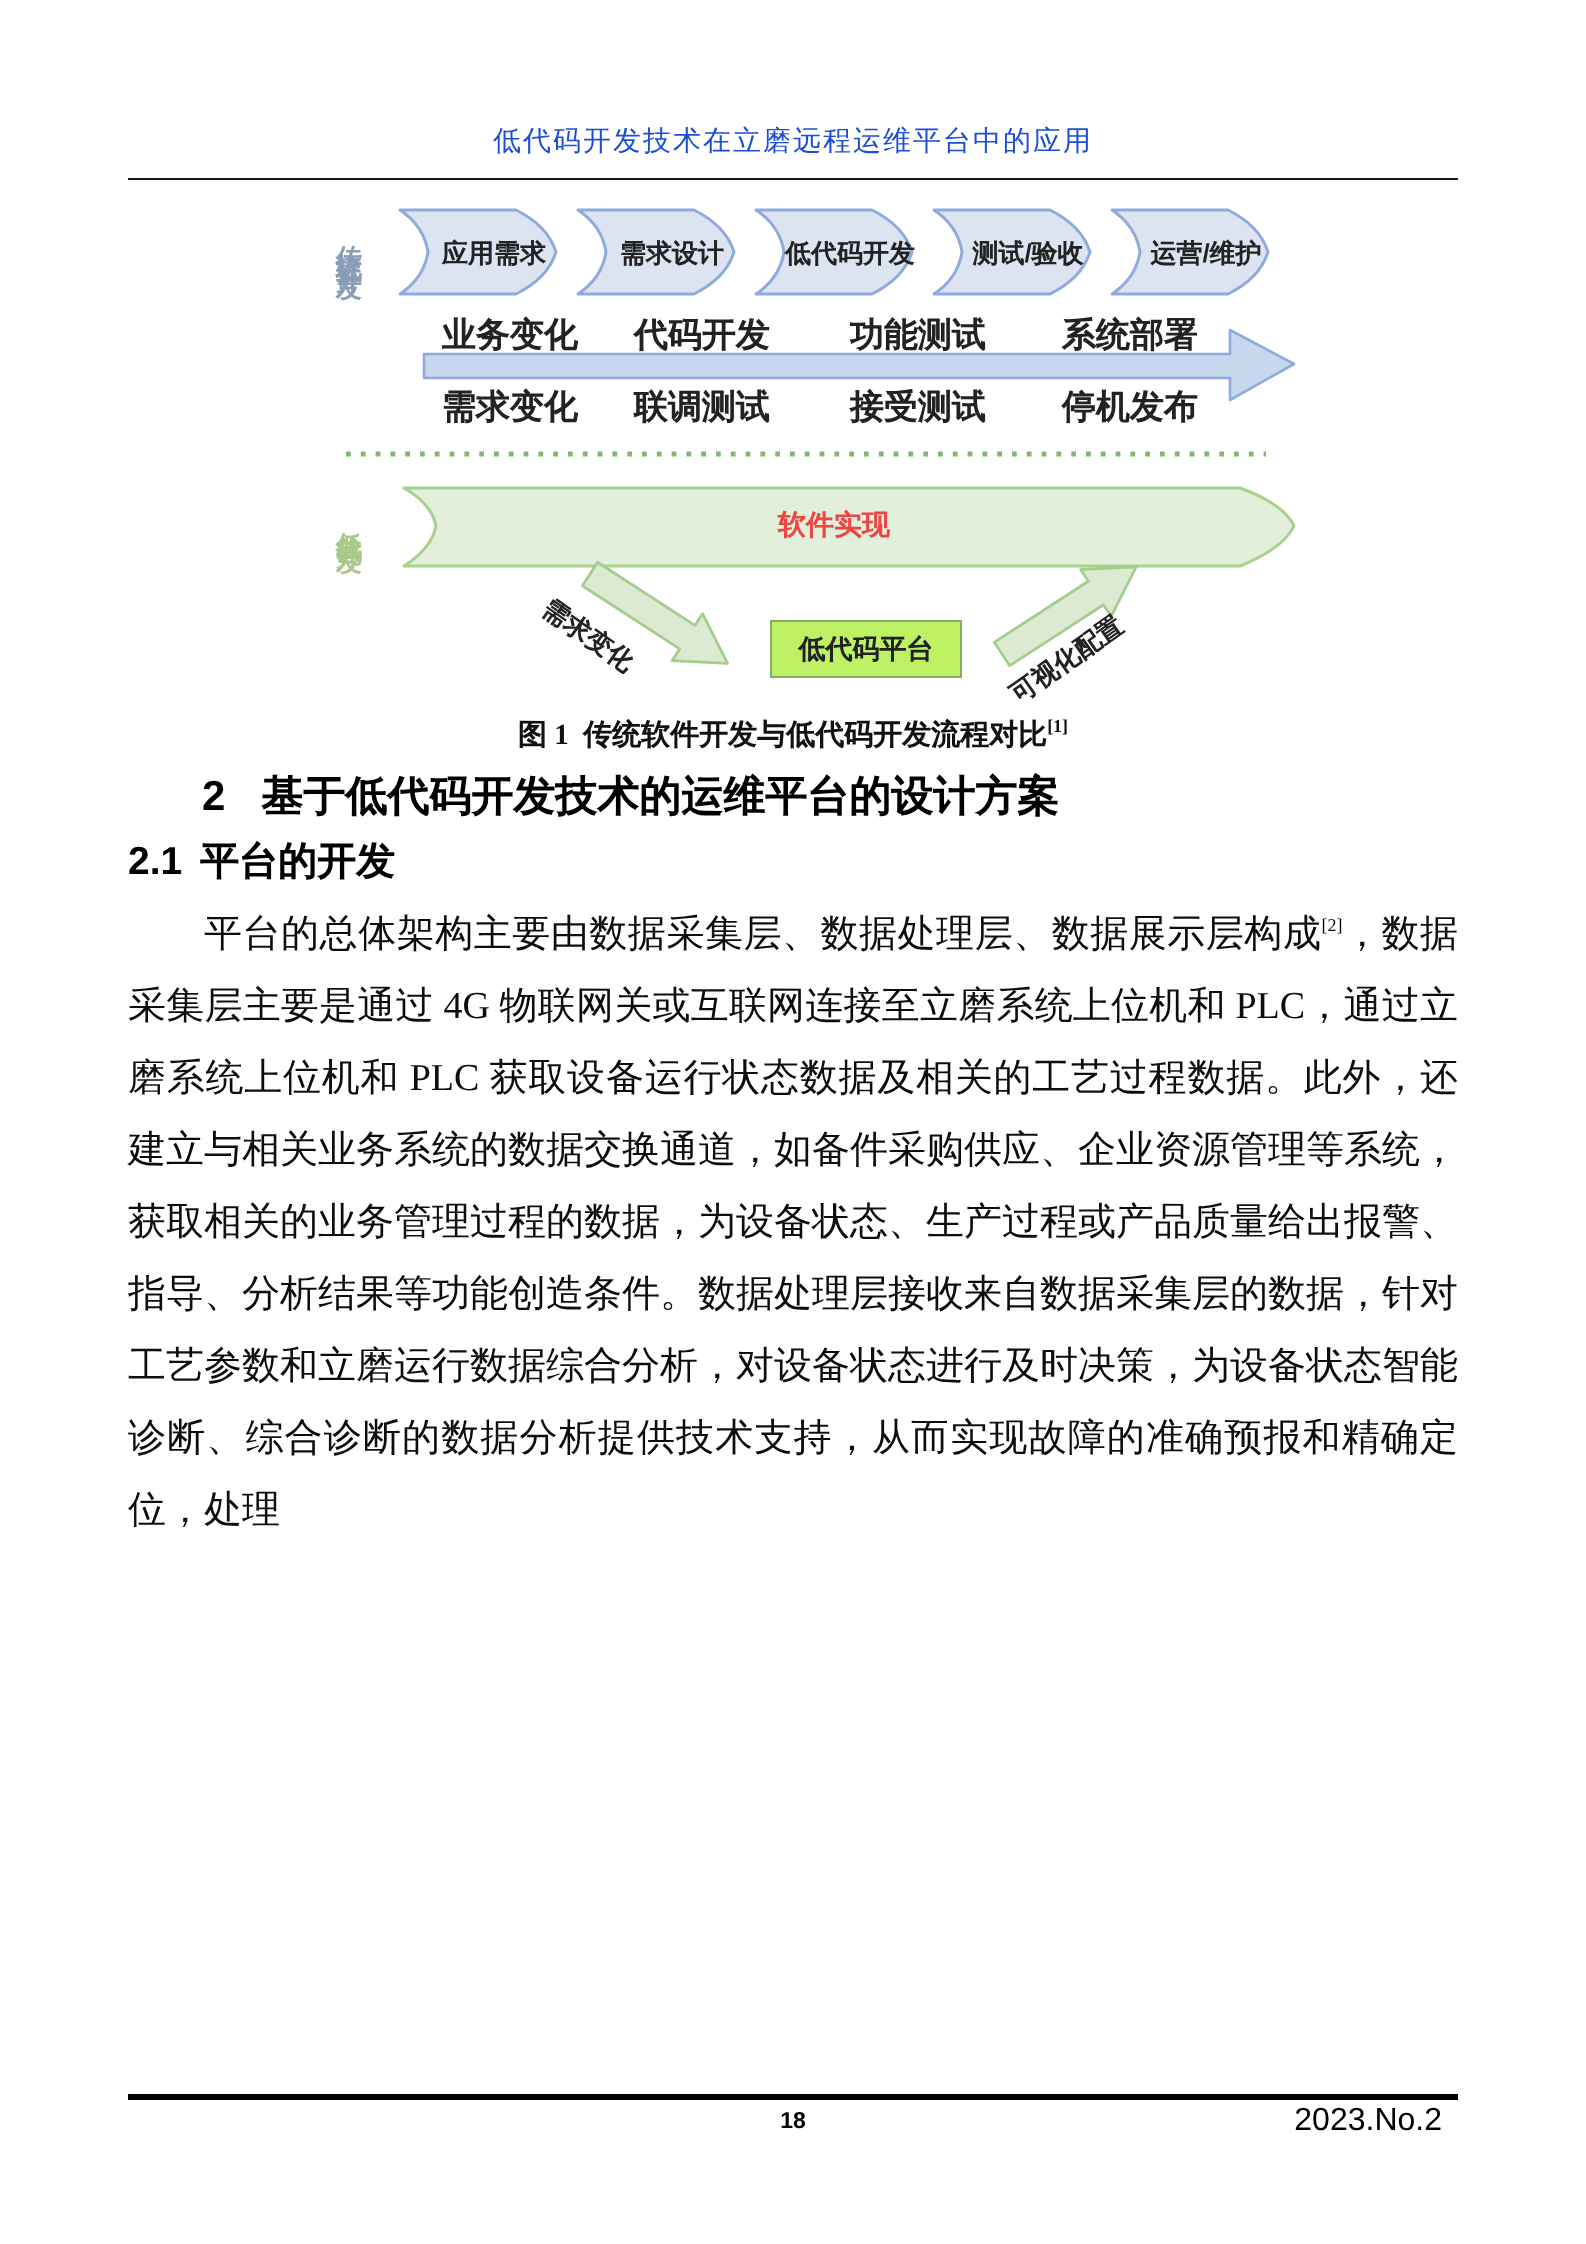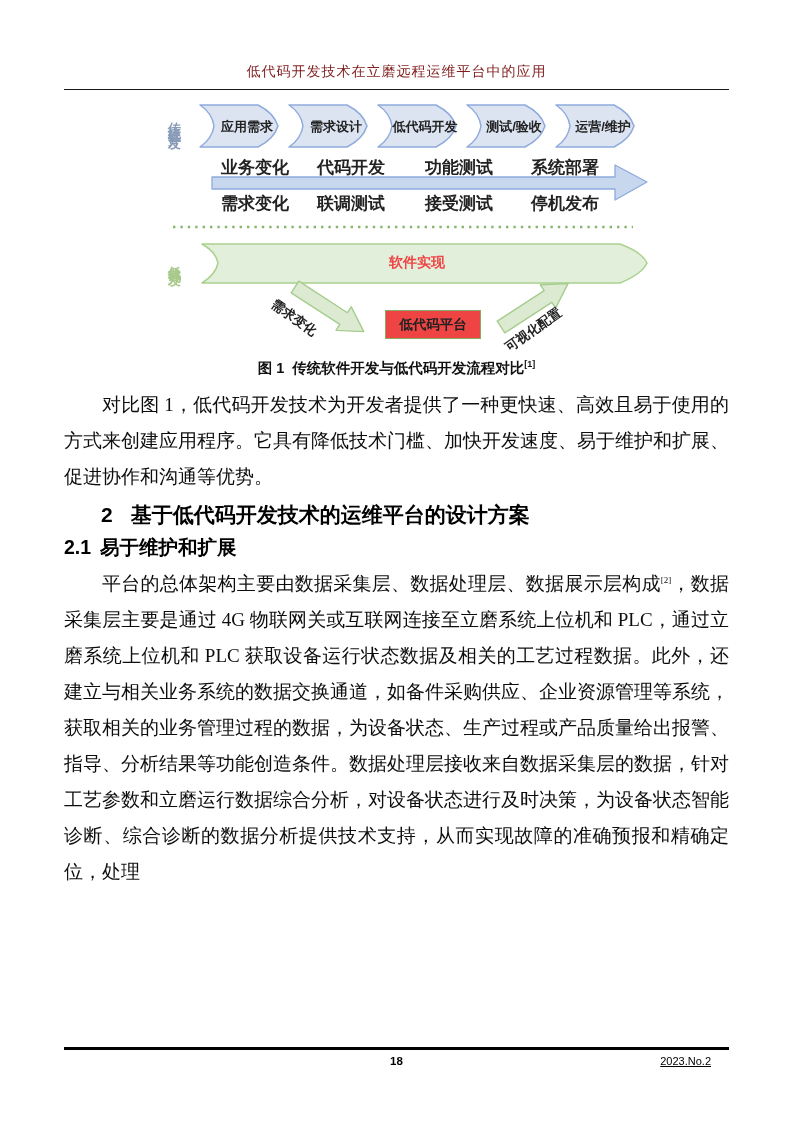--- a/index.html
+++ b/index.html
@@ -6,21 +6,21 @@
   html,body { background:#fff; }
   .page {
     position:relative; width:793px; height:1122px; margin:0 auto;
     background:#fff; overflow:hidden;
     padding:62px 64px 0 64px;
     font-family:"Liberation Serif","DejaVu Serif",serif;
     color:#111;
   }
   
   .header-title {
-    text-align:center; font-size:14px; letter-spacing:1px; color:#7f1d1d;
+    text-align:center; font-size:14px; letter-spacing:1px; color:#1d4ed8;
     height:20px; line-height:20px;
   }
   .header-rule { margin-top:7px; border-top:1.5px solid #1a1a1a; }
 
   
   .figure { position:relative; width:500px; height:250px; margin:13px 0 0 101px;
     font-family:"Liberation Sans","DejaVu Sans",sans-serif; }
   .figure svg { position:absolute; left:0; top:0; }
   .fig-label { position:absolute; font-size:17px; font-weight:600; color:#222; text-align:center; }
   .stage-label { top:15px; width:72px; font-size:13px; }
@@ -29,31 +29,31 @@
   .v-label {
     position:absolute; left:2px; writing-mode:vertical-rl; text-orientation:upright;
     font-size:13px; font-weight:700; letter-spacing:3px; line-height:15px;
   }
   .v-label.blue { top:9px; color:#8a9cb8; }
   .v-label.green { top:153px; color:#a9c98c; letter-spacing:2px; }
   .main-stage { position:absolute; left:37px; top:151px; width:430px; text-align:center;
     font-size:14px; font-weight:700; color:#ef4444; }
   .platform-box {
     position:absolute; left:220px; top:207px; width:96px; height:29px;
-    background:#ef4444; border:1.5px solid #83ad62;
+    background:#bef264; border:1.5px solid #83ad62;
     display:flex; align-items:center; justify-content:center;
     font-size:13.5px; font-weight:700; color:#222;
   }
   .rot-label { position:absolute; font-size:13px; font-weight:700; color:#222; white-space:nowrap; }
   .rot-down { left:103px; top:206px; transform:rotate(35deg); }
   .rot-up { left:336px; top:218px; transform:rotate(-35deg); }
 
   
   .caption { margin-top:5px; text-align:center; font-size:14.5px; font-weight:700;
-    font-family:Liberation Sans, sans-serif; height:21px; line-height:21px; }
+    font-family:Liberation Serif, serif; height:21px; line-height:21px; }
   .caption sup, .body sup { font-size:9px; vertical-align:super; line-height:0; }
 
   
   .body {
     font-size:19px; line-height:36px; text-align:justify; text-indent:2em;
     color:#0d0d0d;
   }
   .p1 { margin-top:8px; }
   .p2 { margin-top:5px; }
   .p3 { margin-top:5px; }
@@ -67,21 +67,21 @@
     font-size:19.5px; line-height:28px; font-weight:700; color:#000;
   }
   h3.subsec .num { margin-right:9px; }
 
   
   .footer { position:absolute; left:64px; right:64px; top:1047px; }
   .footer-rule { border-top:3px solid #000; }
   .footer-row { position:relative; margin-top:3px; height:16px;
     font-family:"Liberation Sans","DejaVu Sans",sans-serif; }
   .page-num { text-align:center; font-size:11.5px; line-height:16px; color:#000;font-weight:bold; }
-  .issue { position:absolute; right:18px; top:0; font-size:11px; line-height:16px; color:#000;text-decoration:underline; }
+  .issue { position:absolute; right:8px; top:0; font-size:16px; line-height:16px; color:#000; }
 </style>
 </head>
 <body>
 
 <div class="page">
 
   <div class="header-title">低代码开发技术在立磨远程运维平台中的应用</div>
   <div class="header-rule"></div>
 
   <div class="figure">
@@ -130,26 +130,25 @@
     <div class="fig-label rowB" style="left:355px">停机发布</div>
 
     <div class="main-stage">软件实现</div>
     <div class="rot-label rot-down">需求变化</div>
     <div class="platform-box">低代码平台</div>
     <div class="rot-label rot-up">可视化配置</div>
   </div>
 
   <div class="caption"><span>图 1</span>&nbsp;&nbsp;<span>传统软件开发与低代码开发流程对比</span><sup>[1]</sup></div>
 
-  <p class="body p1">对比图 1，低代码开发技术为开发者提供了一种更快速、高效且易于使用的方式来创建应用程序。它具有降低技术门槛、加快开发速度、易于维护和扩展、促进协作和沟通等优势。</p>
 
   <h2 class="sec"><span class="num">2</span><span>基于低代码开发技术的运维平台的设计方案</span></h2>
 
 
-  <h3 class="subsec"><span class="num">2.1</span><span>易于维护和扩展</span></h3>
+  <h3 class="subsec"><span class="num">2.1</span><span>平台的开发</span></h3>
 
   <p class="body p3"><span>平台的总体架构主要由数据采集层、数据处理层、数据展示层构成</span><sup>[2]</sup><span>，数据采集层主要是通过 4G 物联网关或互联网连接至立磨系统上位机和 PLC，通过立磨系统上位机和 PLC 获取设备运行状态数据及相关的工艺过程数据。此外，还建立与相关业务系统的数据交换通道，如备件采购供应、企业资源管理等系统，获取相关的业务管理过程的数据，为设备状态、生产过程或产品质量给出报警、指导、分析结果等功能创造条件。数据处理层接收来自数据采集层的数据，针对工艺参数和立磨运行数据综合分析，对设备状态进行及时决策，为设备状态智能诊断、综合诊断的数据分析提供技术支持，从而实现故障的准确预报和精确定位，处理</span></p>
 
   <div class="footer">
     <div class="footer-rule"></div>
     <div class="footer-row">
       <div class="page-num">18</div>
       <div class="issue">2023.No.2</div>
     </div>
   </div>

